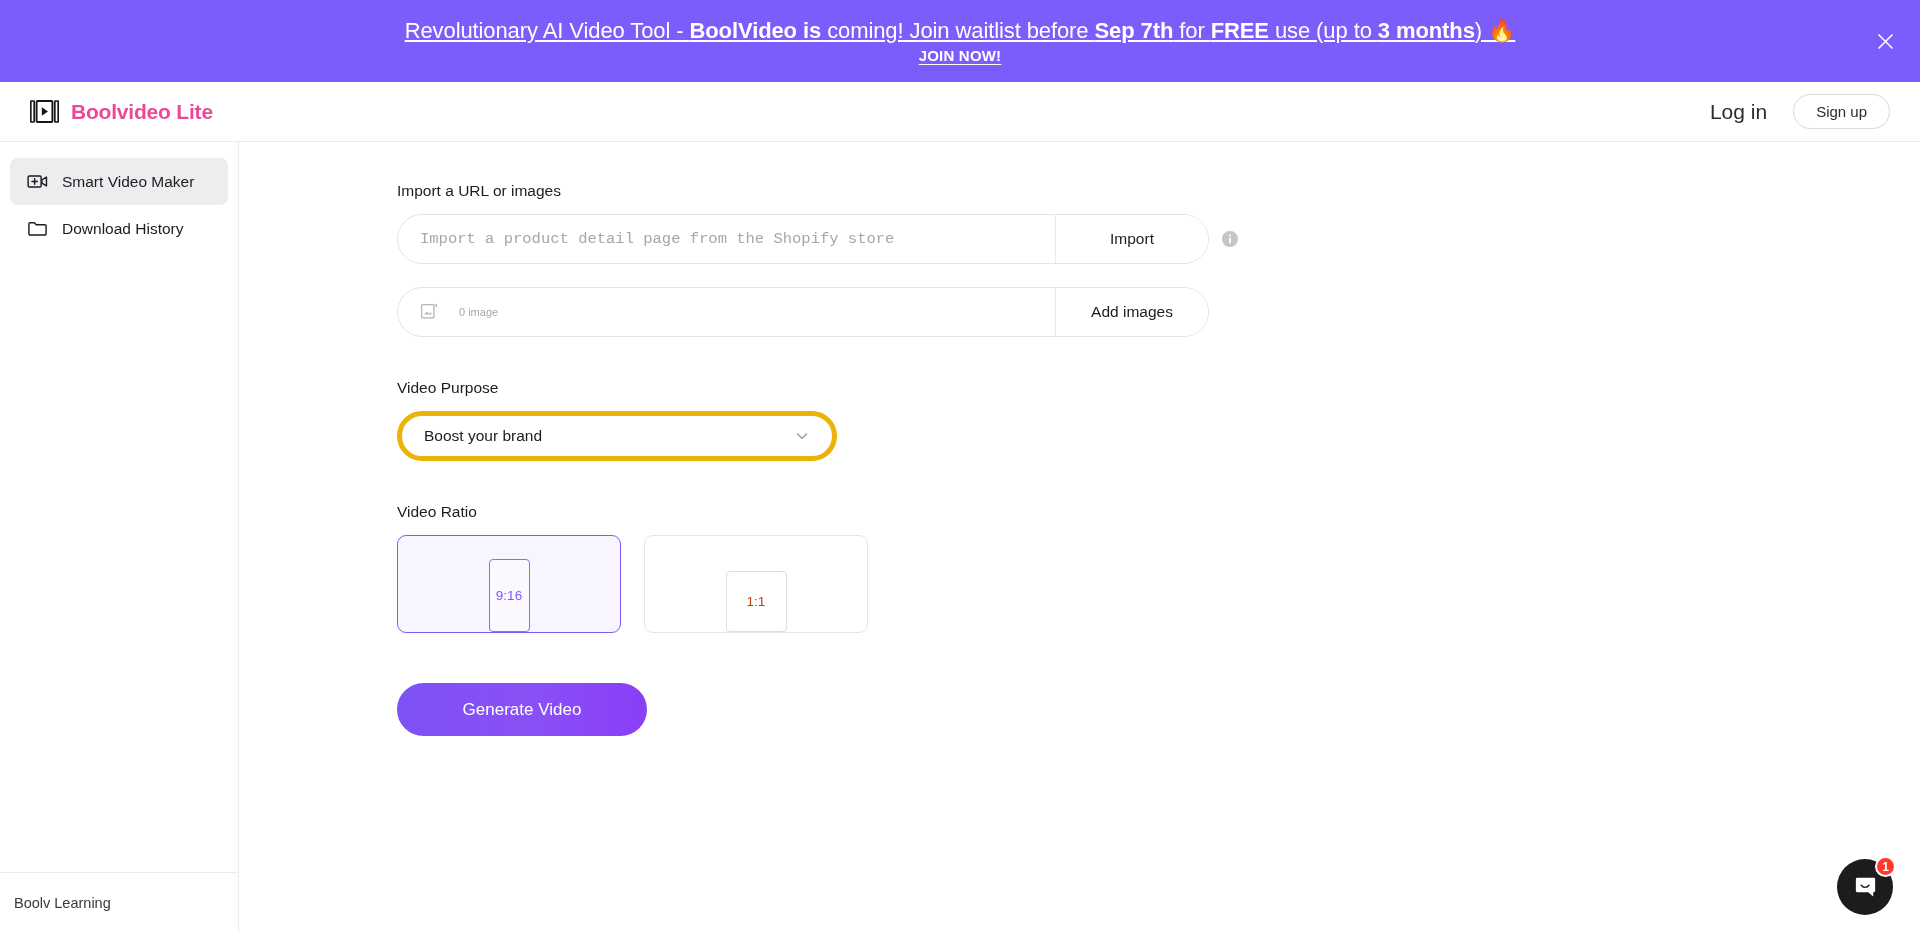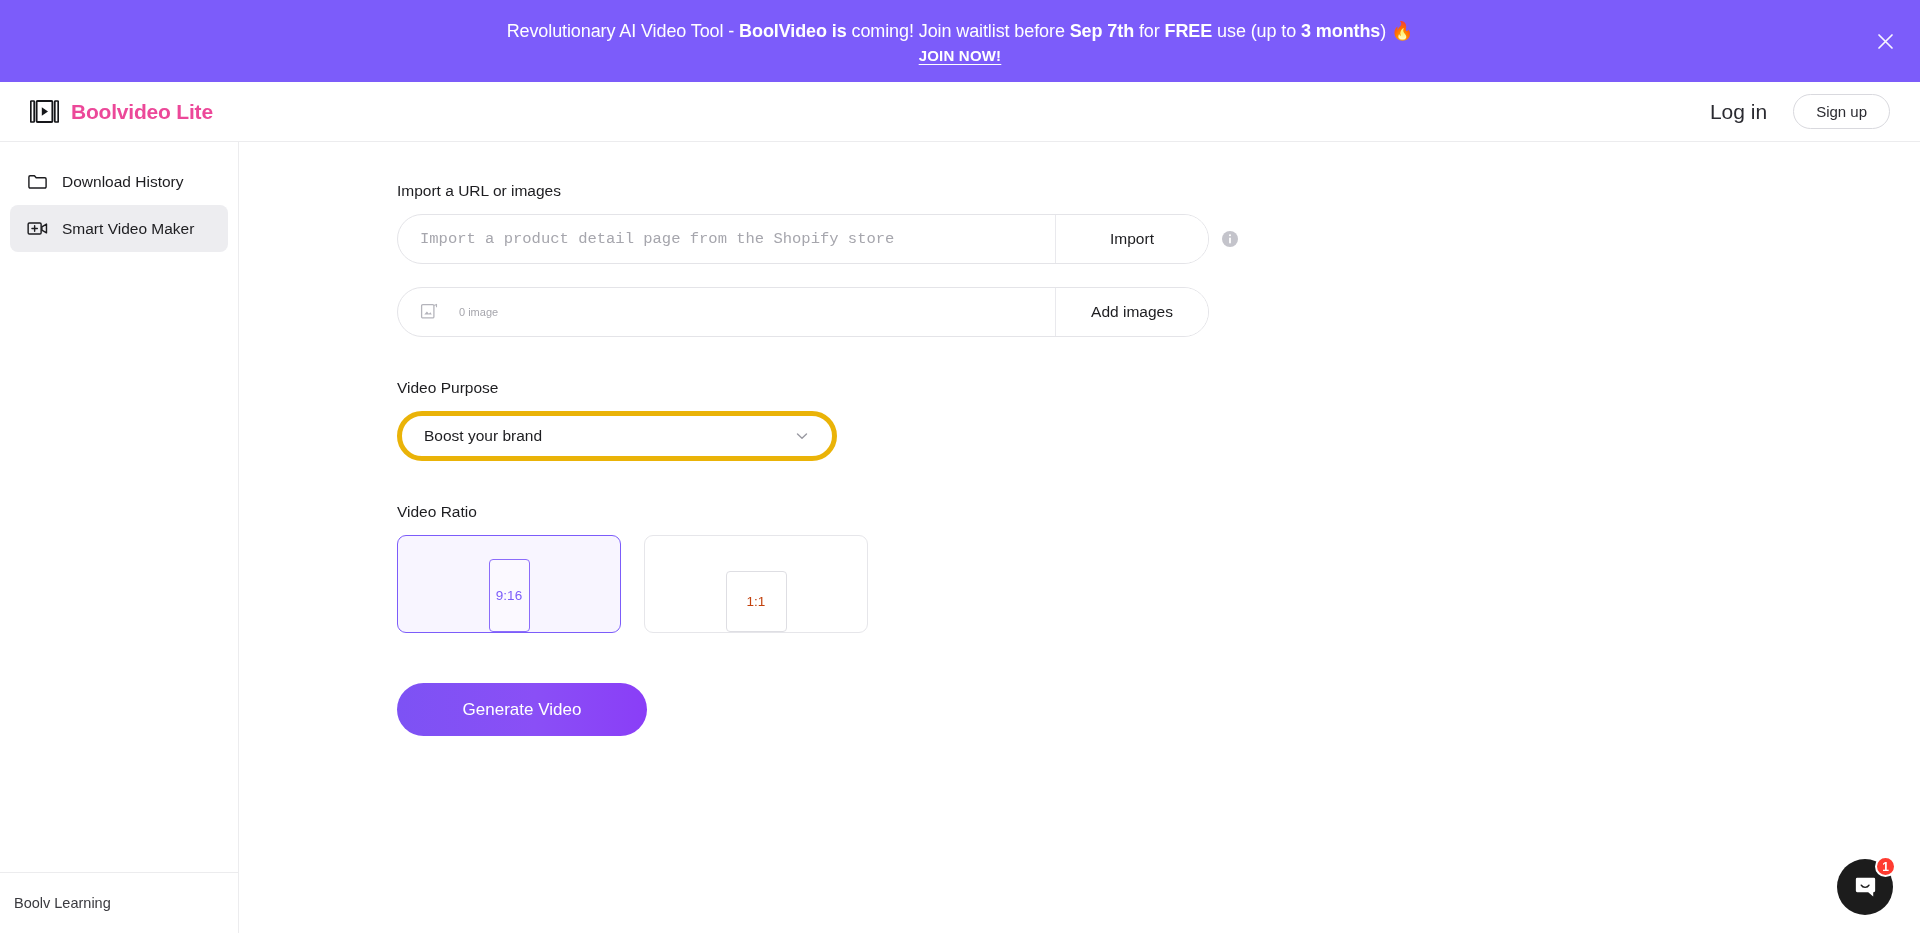--- a/index.html
+++ b/index.html
@@ -16,24 +16,25 @@
     height: 82px;
     background: #7c5cfa;
     color: #ffffff;
     display: flex;
     flex-direction: column;
     align-items: center;
     justify-content: center;
     gap: 4px;
   }
   .promo-text {
-    font-size: 18px;
+    font-size: 22px;
     line-height: 24px;
     letter-spacing: -0.1px;
     white-space: nowrap;
+    text-decoration: underline;
   }
   .promo-text b { font-weight: 700; }
   .promo-join {
     font-size: 15px;
     font-weight: 700;
     color: #ffffff;
     text-decoration: underline;
     text-underline-offset: 3px;
     letter-spacing: 0.2px;
     cursor: pointer;
@@ -305,37 +306,37 @@
   <div class="header-spacer"></div>
   <div class="header-actions">
     <span class="login-link">Log in</span>
     <button class="signup-btn">Sign up</button>
   </div>
 </div>
 
 <div class="layout">
 
   <div class="sidebar">
-    <div class="nav-item">
-      <span class="nav-icon">
-        <svg width="21" height="21" viewBox="0 0 22 22">
-          <path d="M2 6.2 a1.2 1.2 0 0 1 1.2-1.2 h4.6 l1.8 2.1 h9.2 a1.2 1.2 0 0 1 1.2 1.2 v8.3 a1.2 1.2 0 0 1 -1.2 1.2 H3.2 A1.2 1.2 0 0 1 2 16.6 Z" fill="none" stroke="#1d1d20" stroke-width="1.5" stroke-linejoin="round"></path>
-        </svg>
-      </span>
-      <span>Download History</span>
-    </div>
     <div class="nav-item active">
       <span class="nav-icon">
         <svg width="21" height="21" viewBox="0 0 22 22">
           <rect x="1.2" y="5.3" width="13.6" height="11.4" rx="1.3" fill="none" stroke="#1d1d20" stroke-width="1.5"></rect>
           <path d="M5.2 11 h5.6 M8 8.2 v5.6" stroke="#1d1d20" stroke-width="1.5" stroke-linecap="round"></path>
           <path d="M15.6 9.2 L20.4 6.4 v9.2 L15.6 12.8 Z" fill="none" stroke="#1d1d20" stroke-width="1.5" stroke-linejoin="round"></path>
         </svg>
       </span>
       <span>Smart Video Maker</span>
+    </div>
+    <div class="nav-item">
+      <span class="nav-icon">
+        <svg width="21" height="21" viewBox="0 0 22 22">
+          <path d="M2 6.2 a1.2 1.2 0 0 1 1.2-1.2 h4.6 l1.8 2.1 h9.2 a1.2 1.2 0 0 1 1.2 1.2 v8.3 a1.2 1.2 0 0 1 -1.2 1.2 H3.2 A1.2 1.2 0 0 1 2 16.6 Z" fill="none" stroke="#1d1d20" stroke-width="1.5" stroke-linejoin="round"></path>
+        </svg>
+      </span>
+      <span>Download History</span>
     </div>
     <div class="sidebar-bottom">
       <div class="boolv-learning">Boolv Learning</div>
     </div>
   </div>
 
   <div class="main">
     <div class="form-wrap">
 
       

